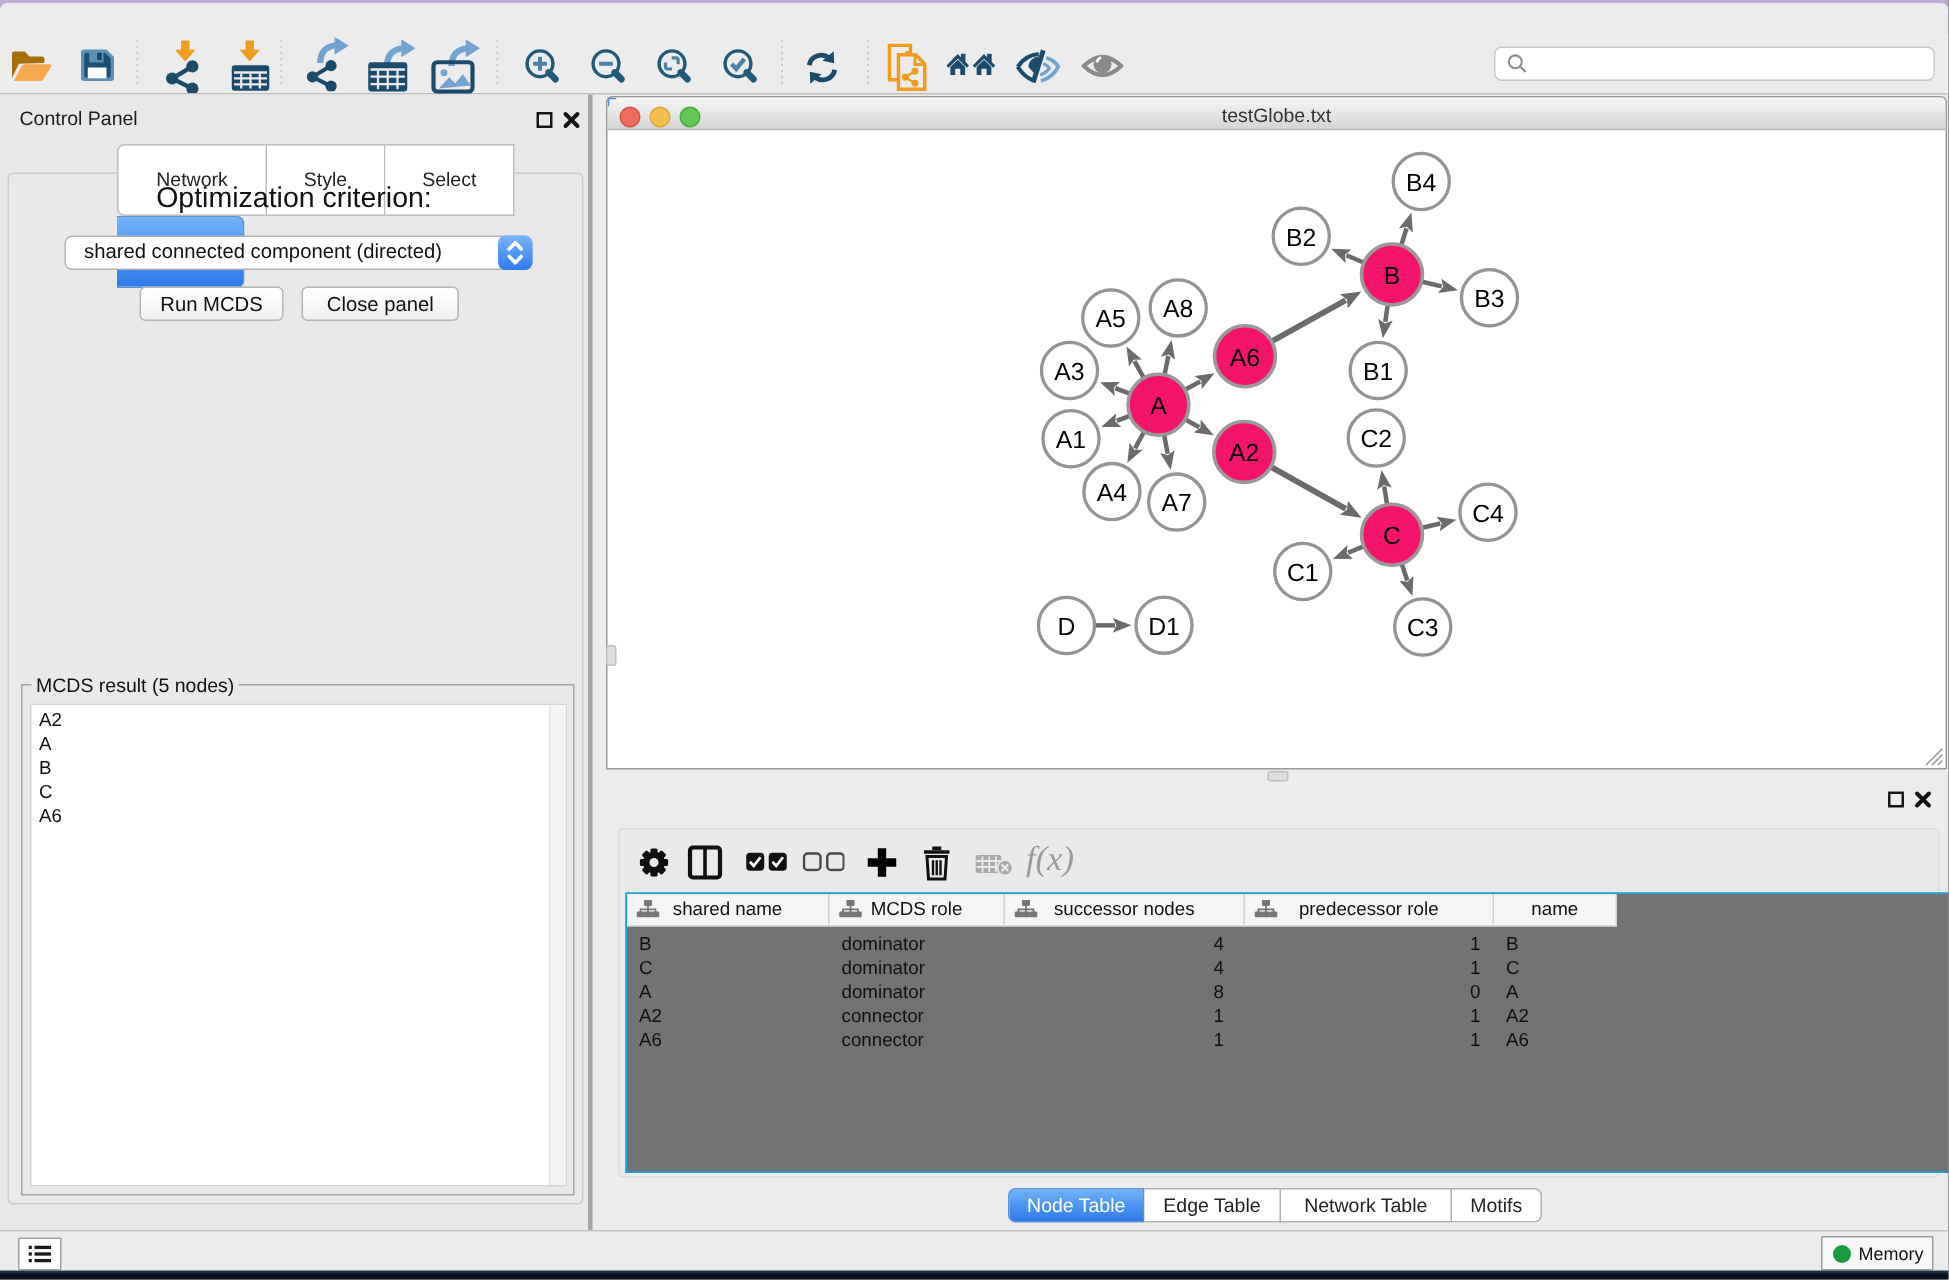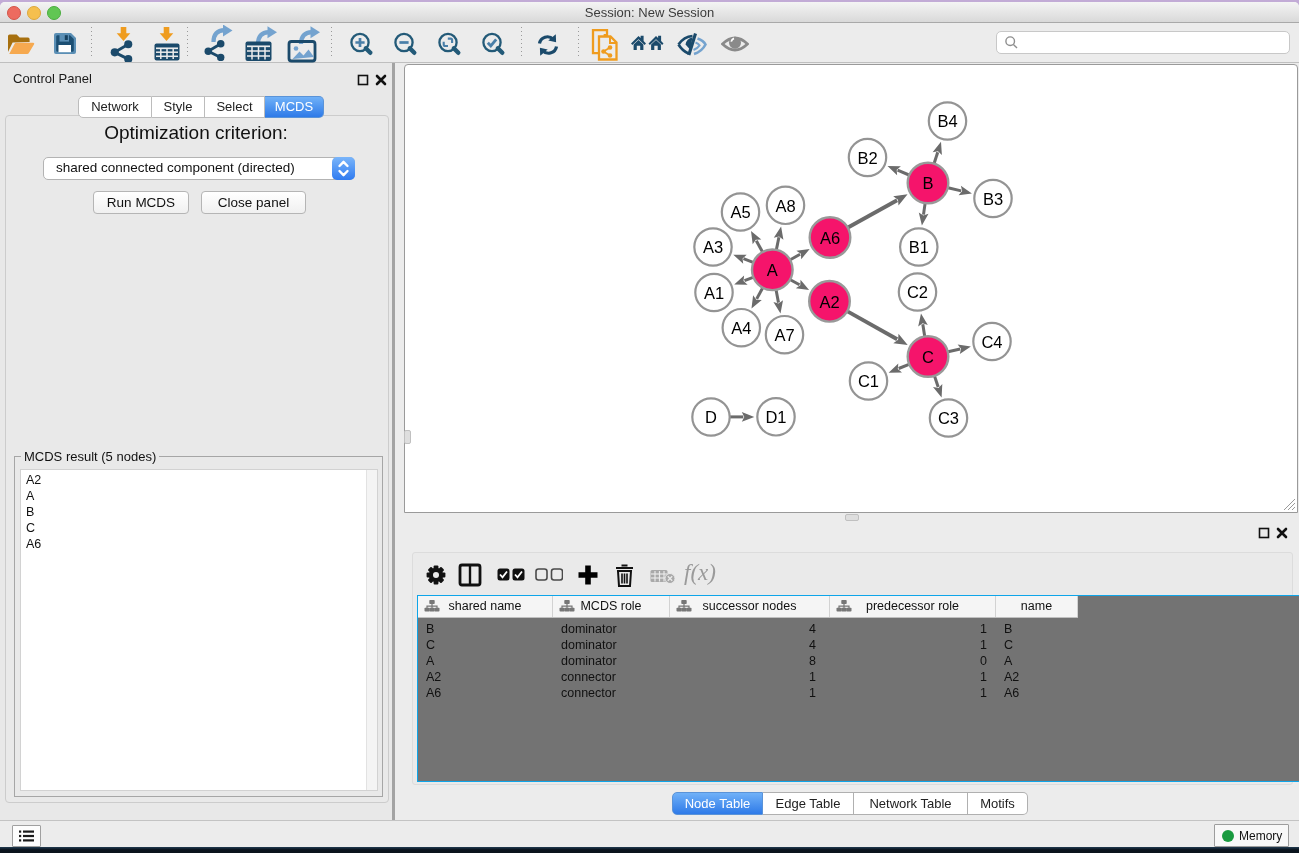--- a/index.html
+++ b/index.html
@@ -12,21 +12,21 @@
 #titletext{position:absolute;top:3px;left:0;width:100%;text-align:center;font-size:13px;color:#3c3c3c;}
 
 #toolbar{position:absolute;left:0;top:21px;width:1299px;height:39px;background:#ececec;border-bottom:1px solid #bfbfbf;}
 .tbsep{position:absolute;top:4px;height:31px;width:1px;background-image:linear-gradient(#9a9a9a 1px,transparent 1px);background-size:1px 4px;}
 .tbi{position:absolute;top:3px;}
 #searchbox{position:absolute;left:996px;top:8px;width:292px;height:21px;background:#fff;border:1px solid #c8c8c8;border-radius:5px;}
 
 #leftpanel{position:absolute;left:0;top:61px;width:392px;height:757px;background:#e8e8e8;border-right:3px solid #a3a3a3;}
 #cptitle{position:absolute;left:13px;top:8px;font-size:13px;color:#1a1a1a;}
 #cpbox{position:absolute;left:5px;top:52px;width:382px;height:686px;border:1px solid #cccccc;border-radius:4px;background:#e9e9e9;}
-.wtab{display:inline-block;height:20px;line-height:20px;font-size:13px;color:#222;background:#fff;border:1px solid #bcbcbc;border-left:none;padding:0;text-align:center;vertical-align:top;}
+.wtab{display:inline-block;height:20px;line-height:20px;font-size:13px;color:#222;background:#fff;border:1px solid #bcbcbc;border-left:none;padding:13px;text-align:center;vertical-align:top;}
 #tabs{position:absolute;left:78px;top:33px;height:22px;}
 
 #combo{position:absolute;left:43px;top:94px;width:310px;height:21px;background:#fff;border:1px solid #b3b3b3;border-radius:5px;}
 #combo .txt{position:absolute;left:12px;top:2px;font-size:13.5px;color:#111;}
 #combo .step{position:absolute;right:-1px;top:-1px;width:23px;height:23px;border-radius:5px;background:linear-gradient(#7ab5fa,#2f7bf0);}
 .btn{position:absolute;height:21px;background:linear-gradient(#ffffff,#f0f0f0);border:1px solid #b5b5b5;border-radius:4px;font-size:13.5px;color:#111;text-align:center;line-height:21px;}
 
 #fieldset{position:absolute;left:14px;top:393px;width:367px;height:339px;border:1px solid #a6a6a6;}
 #fslegend{position:absolute;left:6px;top:-8px;background:#e9e9e9;padding:0 3px;font-size:13px;color:#111;}
 #mlist{position:absolute;left:5px;top:12px;width:356px;height:320px;background:#fff;border:1px solid #d2d2d2;}
@@ -52,26 +52,20 @@
 #statusbar{position:absolute;left:0;top:818px;width:1299px;height:28px;background:#ececec;border-top:1px solid #c3c3c3;}
 #memorybtn{position:absolute;right:10px;top:3px;width:73px;height:21px;background:#f8f8f8;border:1px solid #9d9d9d;border-radius:1px;}
 #listbtn{position:absolute;left:12px;top:4px;width:27px;height:20px;background:#fdfdfd;border:1px solid #a0a0a0;border-radius:1px;}
 #bottomstrip{position:absolute;left:0;top:847px;width:1299px;height:6px;background:linear-gradient(#223c52,#0a141e 45%,#0a131c);}
 #topstrip{position:absolute;left:0;top:0;width:1299px;height:10px;background:#c2abd6;}
 </style>
 </head>
 <body>
 <div id="topstrip"></div>
 <div id="app">
-  <div id="titlebar">
-    <div class="tl" style="left:7px;background:#ed6b5f;border:0.5px solid #d35548;"></div>
-    <div class="tl" style="left:27px;background:#f5bf4e;border:0.5px solid #dda73c;"></div>
-    <div class="tl" style="left:47px;background:#61c653;border:0.5px solid #4aad3e;"></div>
-    <div id="titletext">Session: New Session</div>
-  </div>
   <div id="toolbar">
 <svg class="tbi" style="left:7px;top:10px" width="28" height="22" viewBox="0 0 28 22">
         <path d="M1 19 V3 q0-1.6 1.6-1.6 h7 l3 3.2 h8.4 q1.6 0 1.6 1.6 V9 l-17 0.5 L1 19 Z" fill="#a7700f"></path>
         <path d="M2.2 21 L7.6 10.8 q0.5-1 1.7-1 h16.9 q1.6 0 0.9 1.5 L22 19.8 q-0.6 1.2 -1.9 1.2 H3 q-1.6 0 -0.8 0 Z" fill="#f6a94f"></path>
       </svg>
 <svg class="tbi" style="left:53px;top:9px" width="24" height="23" viewBox="0 0 24 23">
         <path d="M1 3 q0-2 2-2 H18 l5 5 V20 q0 2 -2 2 H3 q-2 0 -2-2 Z" fill="#5b8fb5"></path>
         <path d="M3.2 4.6 q0-1.4 1.4-1.4 H17 l3.8 3.8 V18.4 q0 1.4 -1.4 1.4 H4.6 q-1.4 0 -1.4-1.4 Z" fill="#1c4f73"></path>
         <rect x="6.5" y="1.8" width="9.5" height="7.8" fill="#5b8fb5"></rect>
         <rect x="11.8" y="3.2" width="3" height="4.8" fill="#17415f"></rect>
@@ -223,20 +217,29 @@
     <div id="fieldset">
       <div id="fslegend">MCDS result (5 nodes)</div>
       <div id="mlist">
         <div class="sb"></div>
         <div class="items">A2<br>A<br>B<br>C<br>A6</div>
       </div>
     </div>
   </div>
 
   <div id="netwin">
+    <div id="nettitle">
+      <svg class="abs" style="left:0;top:0" width="6" height="6" viewBox="0 0 6 6">
+          <path d="M0 6 L0 1.5 Q0 0 1.5 0 L6 0 L6 1.2 L1.2 1.2 L1.2 6 Z" fill="#5b8ae0"></path>
+        </svg>
+      <div class="tl" style="left:8px;top:6px;background:#ed6b5f;border:0.5px solid #d35548;"></div>
+      <div class="tl" style="left:28px;top:6px;background:#f5bf4e;border:0.5px solid #dda73c;"></div>
+      <div class="tl" style="left:48px;top:6px;background:#61c653;border:0.5px solid #4aad3e;"></div>
+      <div style="position:absolute;top:4px;width:100%;text-align:center;font-size:13px;color:#333;">testGlobe.txt</div>
+    </div>
     <div id="netcontent" style="left:0;top:21px;"><svg width="893" height="427" viewBox="0 0 893 427">
 <line x1="348.1" y1="191.3" x2="339.5" y2="194.6" stroke="#6b6b6b" stroke-width="3.0"></line>
 <polygon points="329.2,198.6 339.1,189.5 338.5,195.0 342.6,198.7" fill="#6b6b6b"></polygon>
 <line x1="348.1" y1="176.4" x2="338.5" y2="172.7" stroke="#6b6b6b" stroke-width="3.0"></line>
 <polygon points="328.3,168.8 341.7,168.7 337.6,172.4 338.2,177.8" fill="#6b6b6b"></polygon>
 <line x1="357.6" y1="202.0" x2="351.7" y2="212.9" stroke="#6b6b6b" stroke-width="3.0"></line>
 <polygon points="346.5,222.6 348.1,209.2 351.3,213.8 356.8,213.9" fill="#6b6b6b"></polygon>
 <line x1="357.4" y1="165.8" x2="351.3" y2="154.7" stroke="#6b6b6b" stroke-width="3.0"></line>
 <polygon points="346.0,145.0 356.3,153.6 350.8,153.8 347.7,158.3" fill="#6b6b6b"></polygon>
 <line x1="371.1" y1="204.0" x2="373.5" y2="216.6" stroke="#6b6b6b" stroke-width="3.0"></line>

